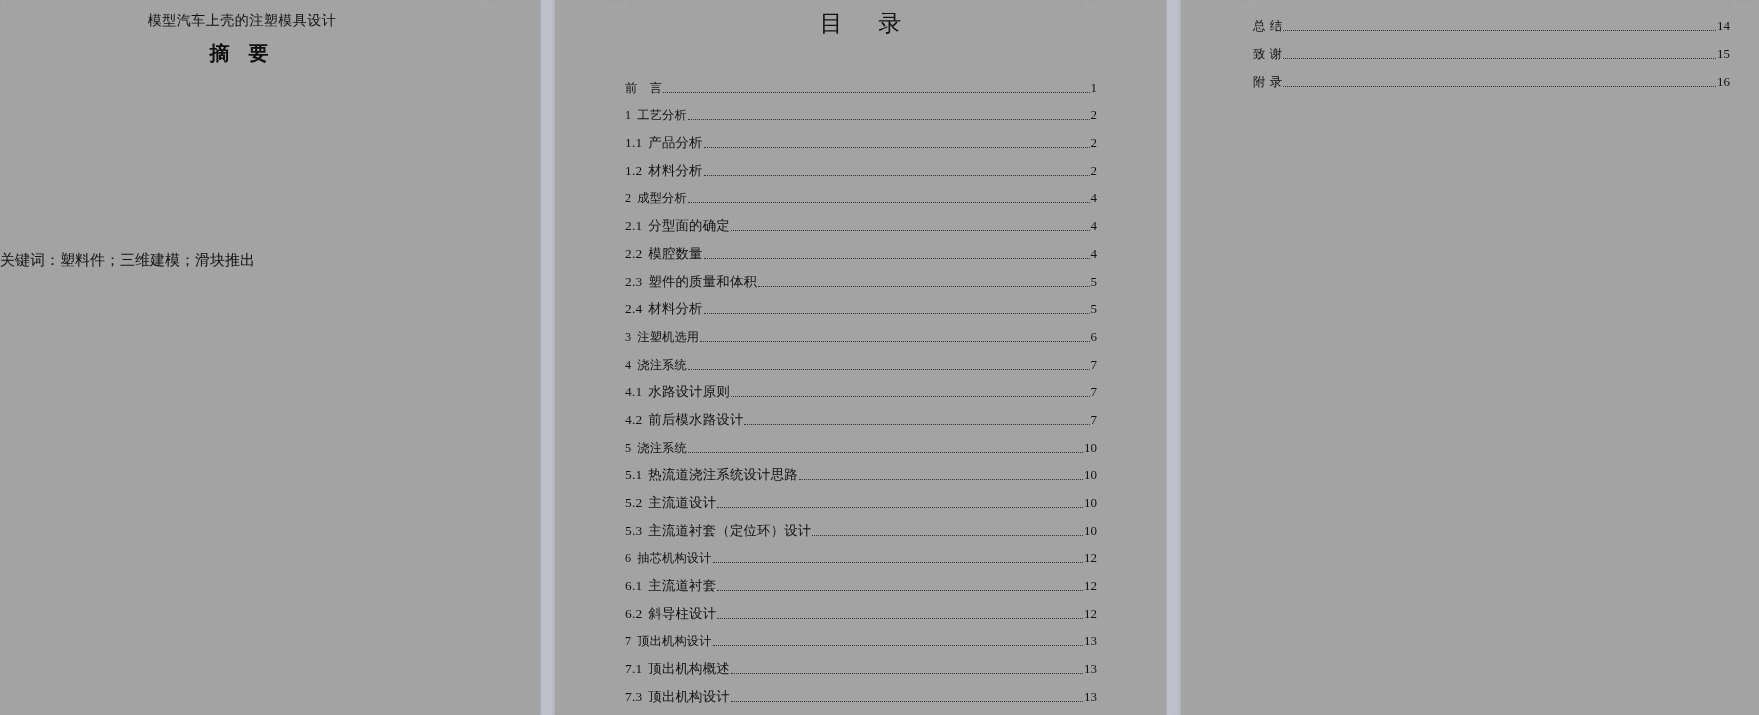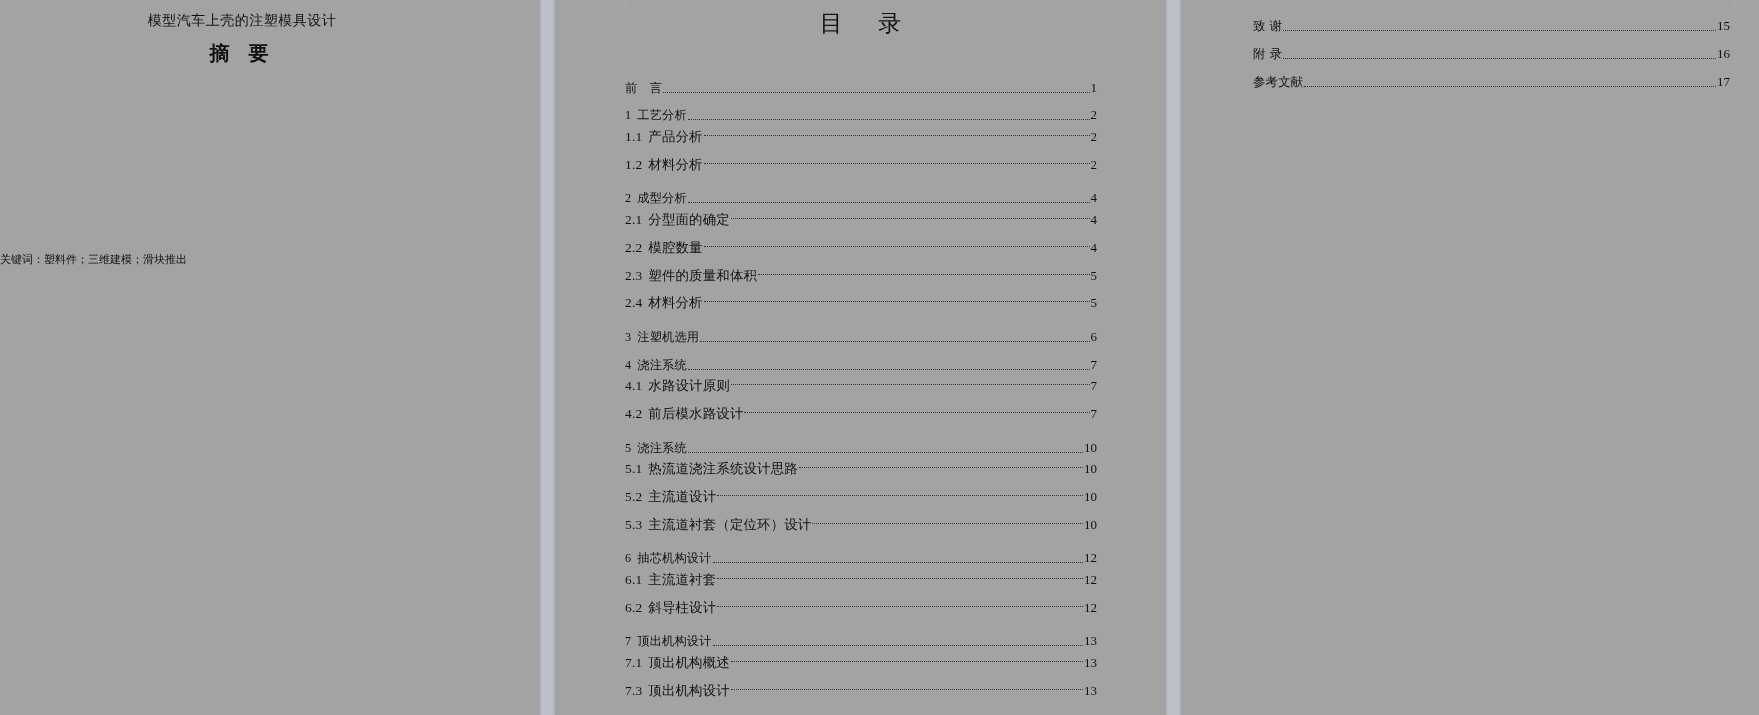--- a/index.html
+++ b/index.html
@@ -26,39 +26,39 @@
     position: absolute; top: 40px; left: 0; width: 484px; text-align: center;
     font-size: 20px; font-weight: bold; letter-spacing: 6px;
   }
   #page1 .abs-body {
     position: absolute; top: 103px; left: 0; width: 484px;
     font-size: 11.6px; line-height: 25.2px; text-align: justify; text-indent: 25px;
     letter-spacing: 0.05px;
   }
   #page1 .keywords {
     position: absolute; top: 253px; left: 0; width: 484px;
-    font-size: 11px; line-height: 14px;
+    font-size: 15px; line-height: 14px;
   }
 
   
   #page2 { left: 555px; width: 611px; }
   #page3 { left: 1181px; width: 578px; }
   .toc-title {
     position: absolute; top: 8px; left: 0; width: 611px; text-align: center;
     font-size: 23px; letter-spacing: 14px; padding-left: 14px;
   }
   .toc-list { position: absolute; list-style: none; }
   #page2 .toc-list { top: 68px; left: 70px; width: 472px; }
   #page3 .toc-list { top: 6px; left: 72px; width: 477px; }
   .toc-row {
     display: flex; align-items: flex-end; height: 27.7px;
     font-size: 12.4px; line-height: 16px; white-space: nowrap;
   }
   .toc-row.lvl1 { font-size: 12.2px; }
-  .toc-row.lvl2 { font-size: 13.4px; align-items: center; }
+  .toc-row.lvl2 { font-size: 13.4px; }
   .toc-label { flex: 0 0 auto; letter-spacing: 0.2px; }
   .toc-label .num { font-family: "Liberation Serif", "DejaVu Serif", serif; margin-right: 6px; }
   .toc-leader {
     flex: 1 1 auto; border-bottom: 1px dotted #333; margin: 0 1px 3px 1px; height: 1px;
   }
   .toc-page { flex: 0 0 auto; font-family: "Liberation Serif", "DejaVu Serif", serif; font-size: 13px; }
   #page3 .toc-row { height: 28px; font-size: 12.4px; }
 </style>
 </head>
 <body>
@@ -196,28 +196,28 @@
     </ul>
 </div>
 
 <div class="sep" style="left:1166px;"></div>
 
 <div class="page" id="page3">
   <div class="corner tl" style="left:55px; top:0;"></div>
   <div class="corner tr" style="left:553px; top:0;"></div>
   <ul class="toc-list" id="toc-list-3">
       <li class="toc-row lvl1">
+        <span class="toc-label"><span>总 结</span></span>
+        <span class="toc-leader"></span>
+        <span class="toc-page">14</span>
+      </li>
+      <li class="toc-row lvl1">
         <span class="toc-label"><span>致 谢</span></span>
         <span class="toc-leader"></span>
         <span class="toc-page">15</span>
       </li>
       <li class="toc-row lvl1">
         <span class="toc-label"><span>附 录</span></span>
         <span class="toc-leader"></span>
         <span class="toc-page">16</span>
-      </li>
-      <li class="toc-row lvl1">
-        <span class="toc-label"><span>参考文献</span></span>
-        <span class="toc-leader"></span>
-        <span class="toc-page">17</span>
       </li>
     </ul>
 </div>
 
 </body></html>

